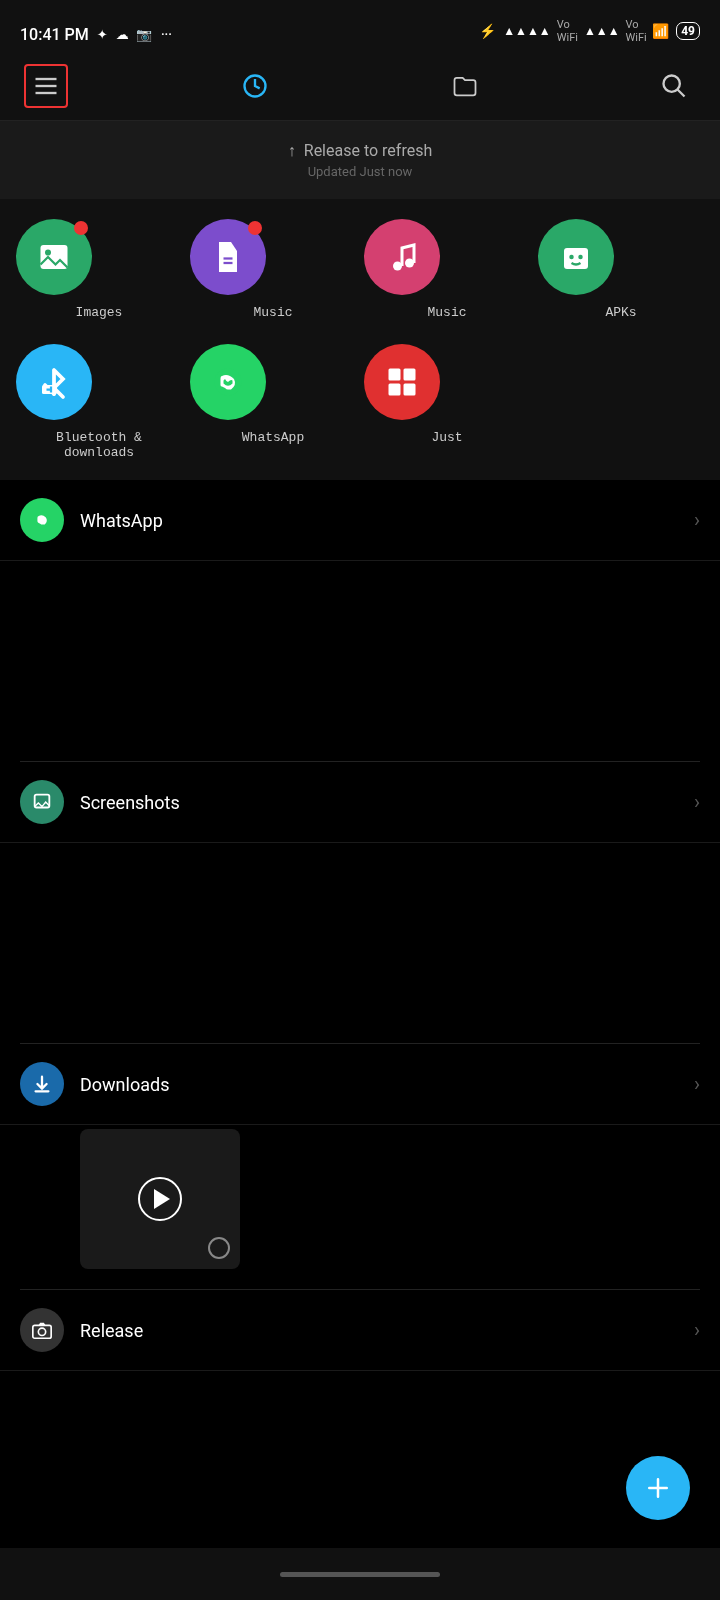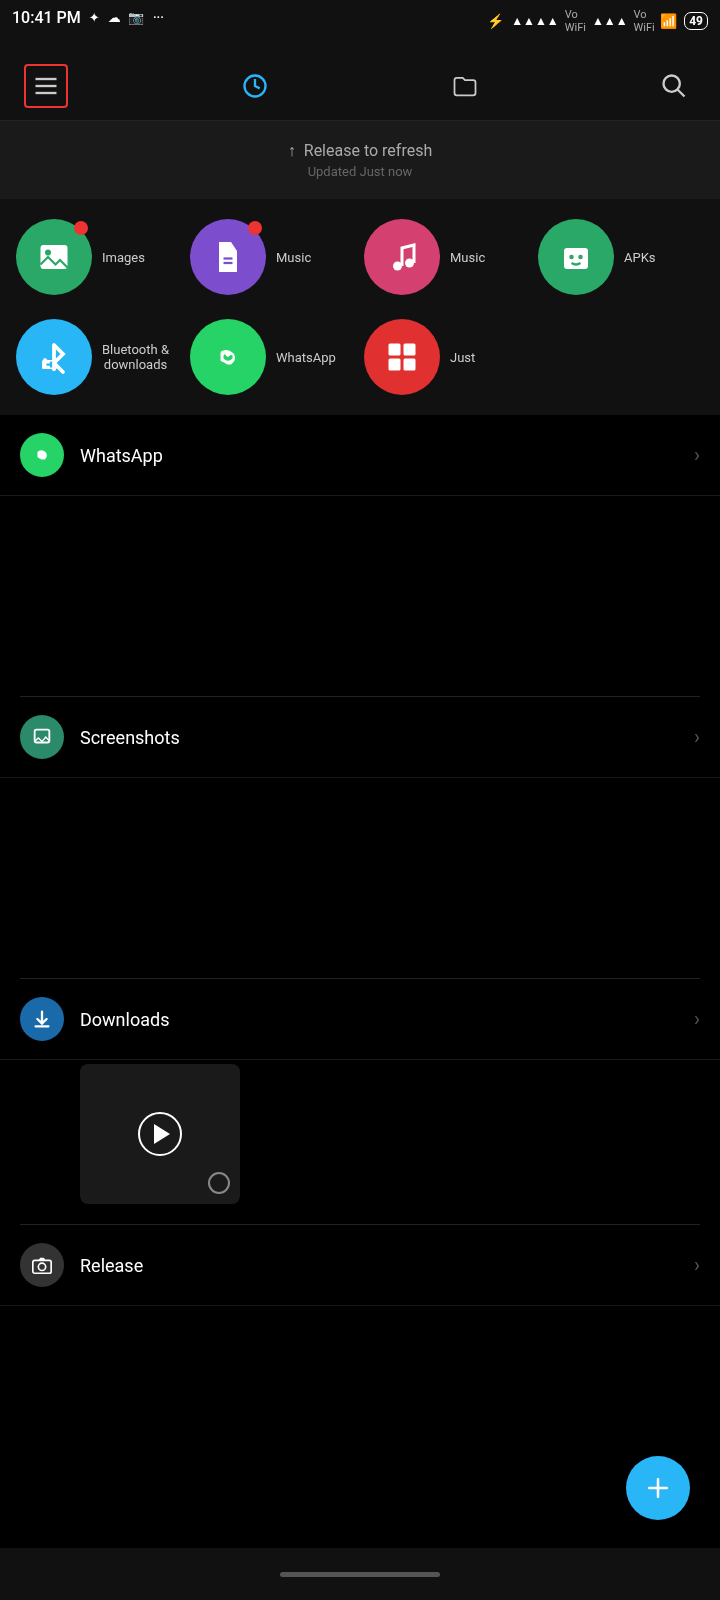--- a/index.html
+++ b/index.html
@@ -10,22 +10,22 @@
       background: #000;
       color: #fff;
       font-family: 'Roboto', Arial, sans-serif;
       overflow-x: hidden;
     }
 
     
     .status-bar {
       display: flex;
       justify-content: space-between;
-      align-items: flex-start;
-      padding: 8px 12px;
+      align-items: flex-end;
+      padding: 8px 20px;
       background: #111;
       height: 52px;
     }
     .status-left {
       font-size: 16px;
       font-weight: 500;
       color: #fff;
       display: flex;
       align-items: center;
       gap: 8px;
@@ -97,24 +97,24 @@
     
     .category-grid {
       background: #111;
       padding: 20px 16px;
       display: grid;
       grid-template-columns: repeat(4, 1fr);
       gap: 24px 8px;
     }
     .category-item {
       display: flex;
-      flex-direction: row;
-      align-items: center;
+      flex-direction: column;
       gap: 10px;
       cursor: pointer;
+      font-family: Liberation Mono, monospace;
     }
     .cat-icon {
       width: 76px;
       height: 76px;
       border-radius: 50%;
       display: flex;
       align-items: center;
       justify-content: center;
       position: relative;
     }

